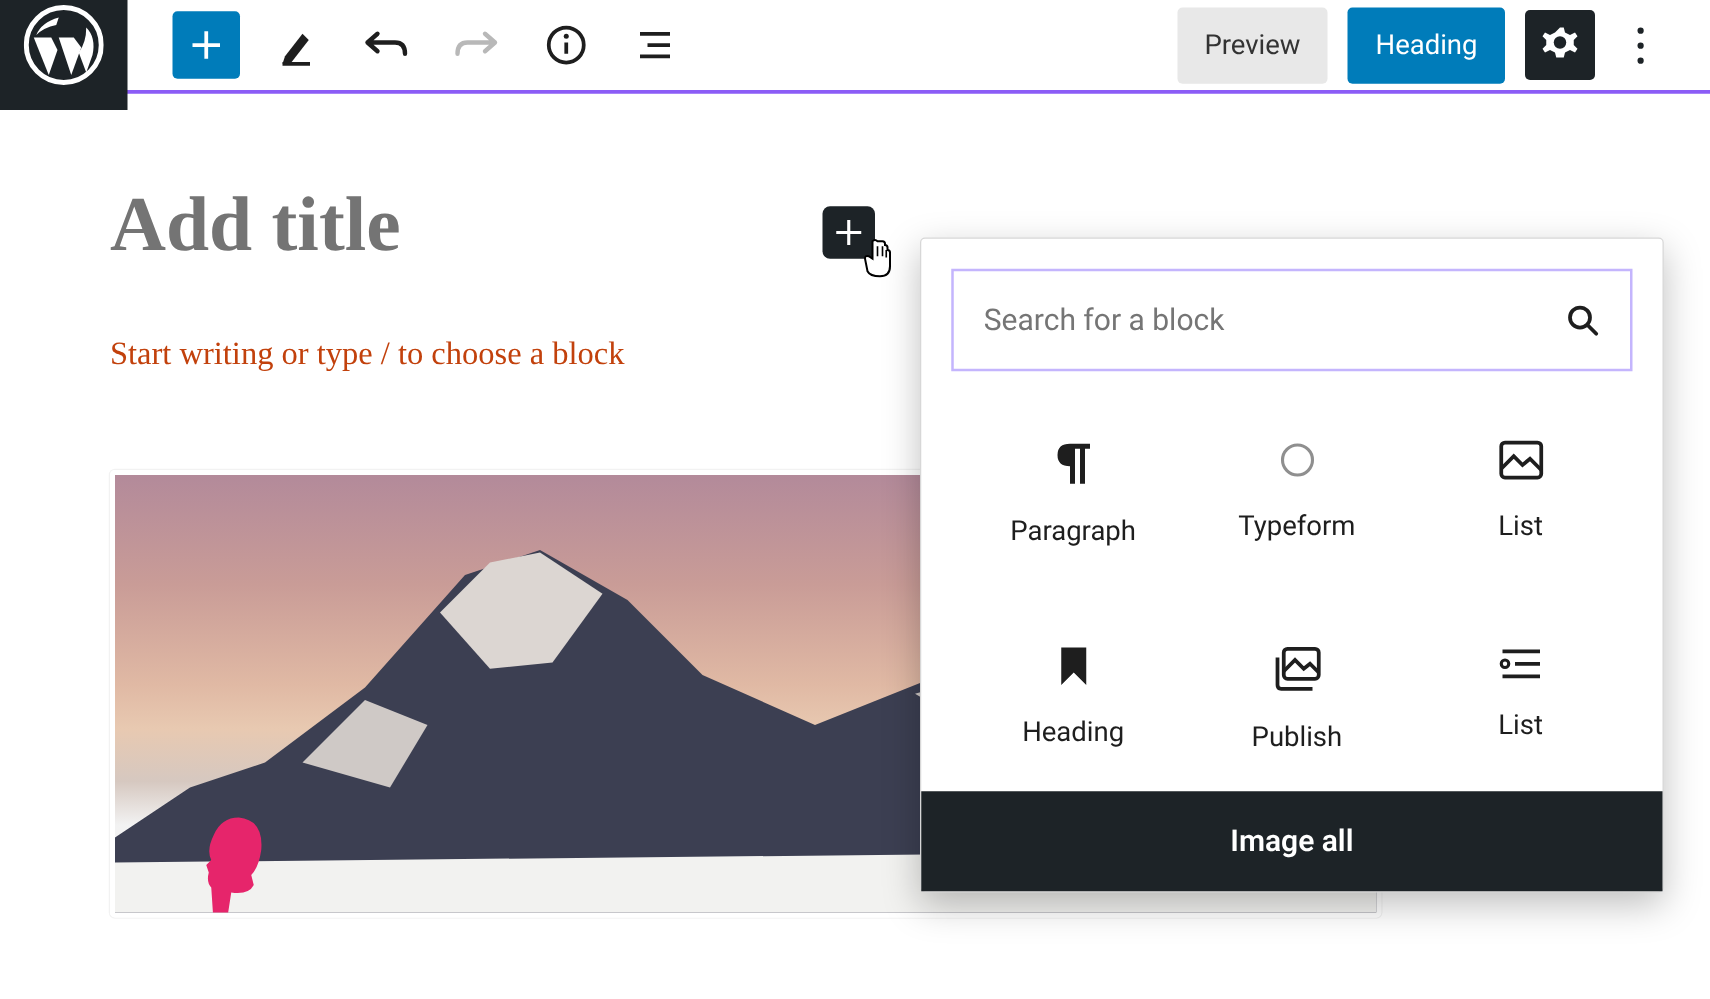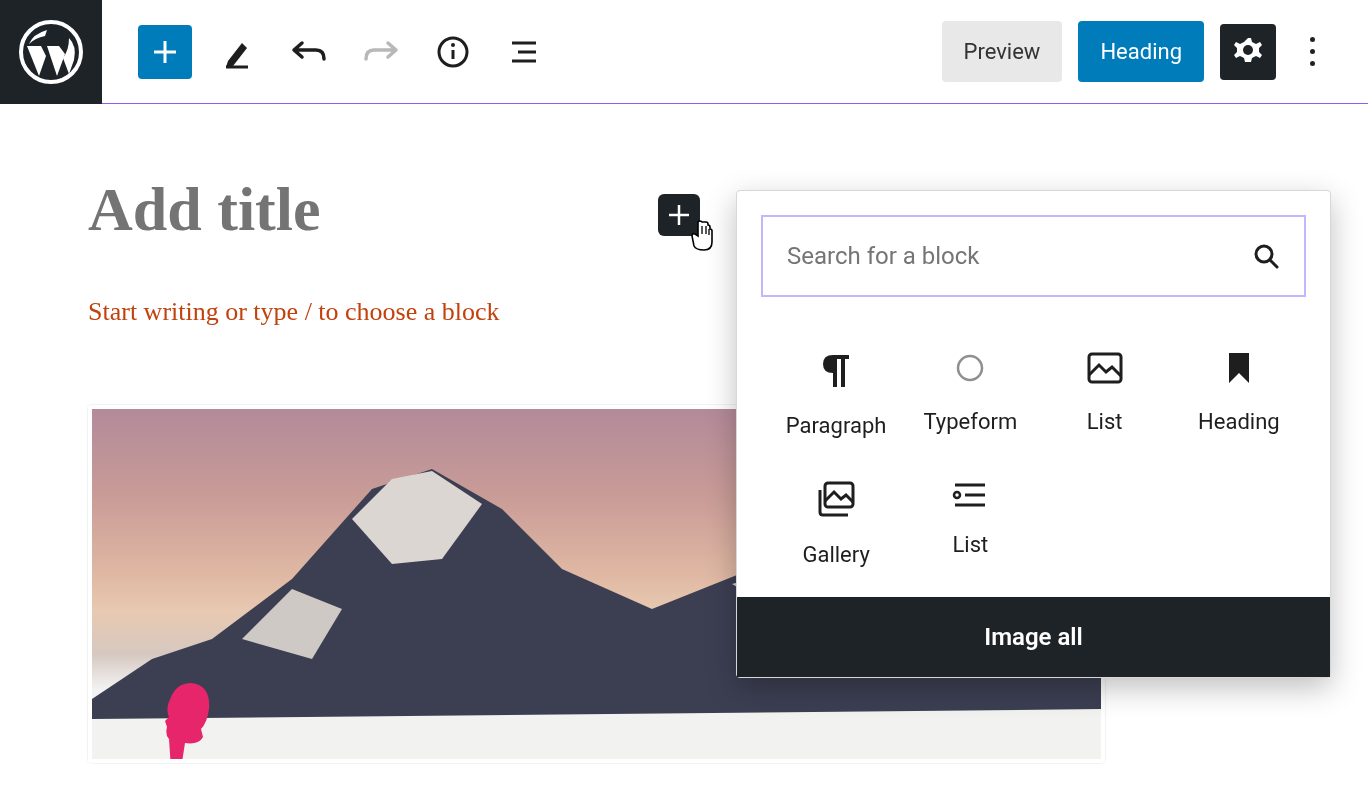--- a/index.html
+++ b/index.html
@@ -1,18 +1,18 @@
 <!DOCTYPE html>
 <html><head>
 <meta charset="utf-8">
 <style>
   * { box-sizing: border-box; margin: 0; padding: 0; }
   html, body { width: 1368px; height: 799px; font-family: -apple-system, BlinkMacSystemFont, "Segoe UI", Roboto, sans-serif; background: #fff; overflow: hidden; }
 
-  .toolbar { display: flex; height: 104px; border-bottom: 1px solid #8b5cf6; }
+  .toolbar { display: flex; align-items: center; height: 75px; border-bottom: 3px solid #8b5cf6; }
   .wp-logo { width: 102px; height: 104px; background: #1d2327; display: flex; align-items: center; justify-content: center; }
   .tool-left { display: flex; align-items: center; gap: 18px; padding-left: 36px; }
   .icon-btn { width: 54px; height: 54px; display: flex; align-items: center; justify-content: center; border-radius: 4px; cursor: pointer; }
   .icon-btn.primary { background: #007cba; }
   .tool-right { margin-left: auto; display: flex; align-items: center; gap: 16px; padding-right: 36px; }
   .btn { padding: 18px 22px; font-size: 22px; border-radius: 4px; cursor: pointer; border: none; font-family: inherit; }
   .btn-preview { background: #e8e8e8; color: #333; }
   .btn-publish { background: #007cba; color: #fff; }
   .settings-btn { width: 56px; height: 56px; background: #1d2327; display: flex; align-items: center; justify-content: center; border-radius: 4px; cursor: pointer; }
   .kebab { width: 40px; height: 56px; display: flex; flex-direction: column; align-items: center; justify-content: center; gap: 7px; cursor: pointer; }
@@ -27,21 +27,21 @@
   .cursor-hand { position: absolute; left: 600px; top: 44px; pointer-events: none; }
 
   .hero { margin-top: 78px; width: 1017px; height: 358px; border: 4px solid #fff; border-radius: 4px; overflow: hidden; position: relative; box-shadow: 0 0 0 1px rgba(0,0,0,0.05); }
   .sky { position: absolute; inset: 0; background: linear-gradient(180deg, #b38a9a 0%, #c99c97 25%, #e0b9a4 48%, #e8c9b1 58%, #d6c8c0 70%, #f2f2f2 80%, #f4f4f2 100%); }
   .head-silhouette { position: absolute; left: 65px; bottom: -10px; }
 
   .popover { position: absolute; left: 736px; top: 190px; width: 595px; background: #fff; border: 1px solid #d7d7d7; border-radius: 4px; box-shadow: 0 10px 30px rgba(0,0,0,0.25); }
   .search-wrap { padding: 24px; }
   .search-box { display: flex; align-items: center; border: 2px solid #c4b5fd; height: 82px; padding: 0 24px; }
   .search-box input { flex: 1; border: none; outline: none; font-size: 24px; color: #757575; font-family: inherit; background: transparent; }
-  .block-grid { display: grid; grid-template-columns: repeat(4, 1fr); padding: 30px 24px 30px 32px; row-gap: 42px; }
+  .block-grid { display: grid; grid-template-columns: repeat(3, 1fr); padding: 30px 24px 30px 32px; row-gap: 78px; }
   .block-item { display: flex; flex-direction: column; align-items: center; gap: 24px; cursor: pointer; }
   .block-item .lbl { font-size: 22px; color: #1e1e1e; }
   .browse-all { background: #1d2327; color: #fff; text-align: center; padding: 26px 0; font-size: 24px; font-weight: 600; cursor: pointer; }
 
   svg { display: block; }
 </style>
 </head>
 <body>
 
 <div class="toolbar">
@@ -181,21 +181,21 @@
         <path d="M4 2 L24 2 L24 32 L14 22 L4 32 Z" fill="#1e1e1e"></path>
       </svg>
       <span class="lbl">Heading</span>
     </div>
     <div class="block-item">
       <svg width="40" height="38" viewBox="0 0 40 38">
         <rect x="9" y="3" width="28" height="24" rx="3" fill="none" stroke="#1e1e1e" stroke-width="3"></rect>
         <polyline points="9,21 18,12 25,19 30,15 37,22" fill="none" stroke="#1e1e1e" stroke-width="3"></polyline>
         <path d="M4 10 L4 32 Q4 35 7 35 L32 35" fill="none" stroke="#1e1e1e" stroke-width="3"></path>
       </svg>
-      <span class="lbl">Gallery</span>
+      <span class="lbl">Publish</span>
     </div>
     <div class="block-item">
       <svg width="38" height="28" viewBox="0 0 38 28">
         <line x1="4" y1="5" x2="34" y2="5" stroke="#1e1e1e" stroke-width="3"></line>
         <circle cx="6" cy="15" r="3" fill="none" stroke="#1e1e1e" stroke-width="2.5"></circle>
         <line x1="14" y1="15" x2="34" y2="15" stroke="#1e1e1e" stroke-width="3"></line>
         <line x1="4" y1="25" x2="34" y2="25" stroke="#1e1e1e" stroke-width="3"></line>
       </svg>
       <span class="lbl">List</span>
     </div>

